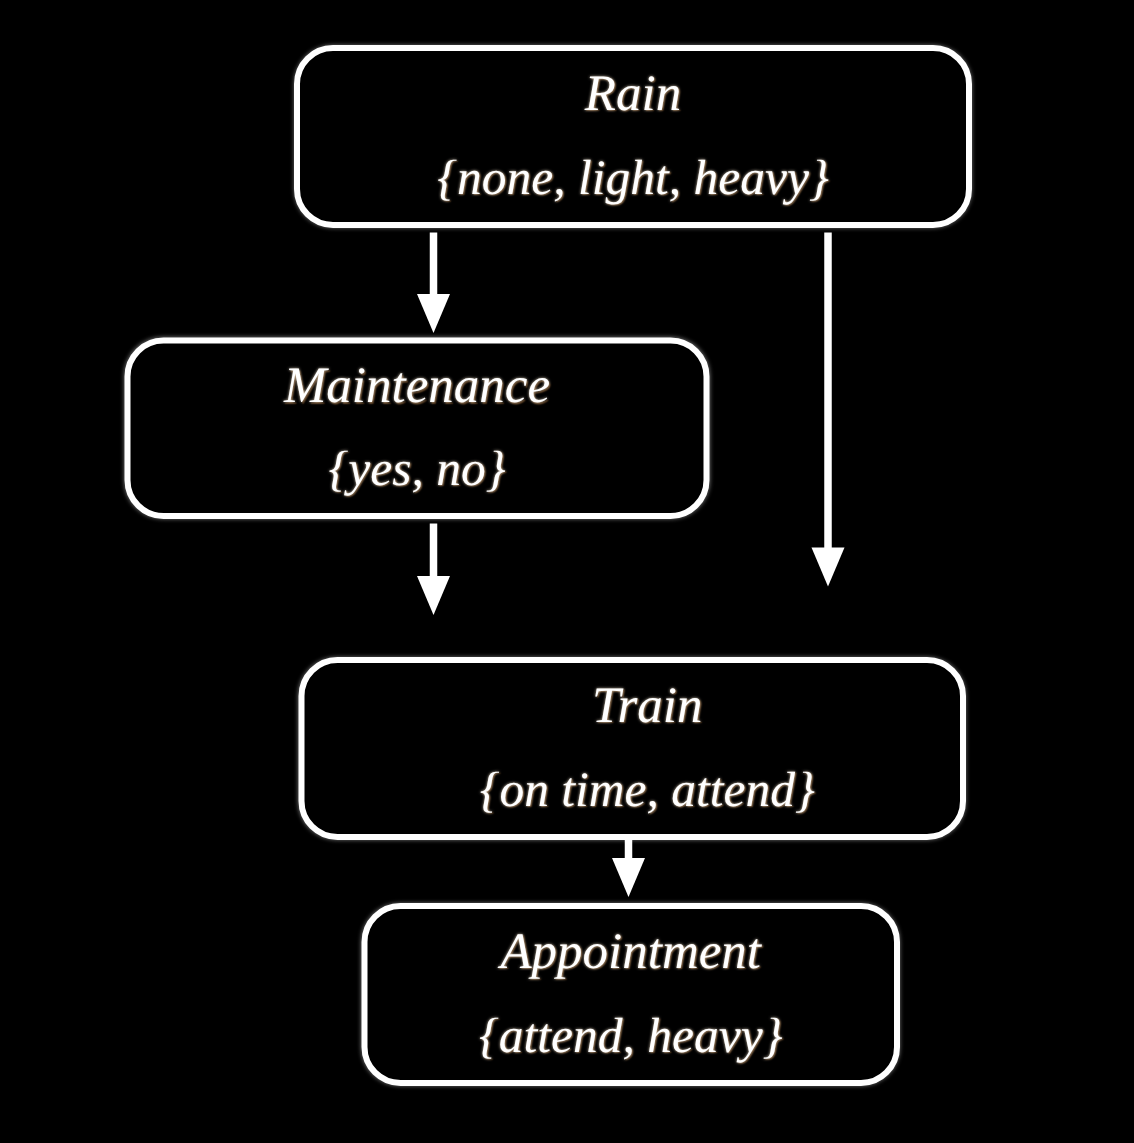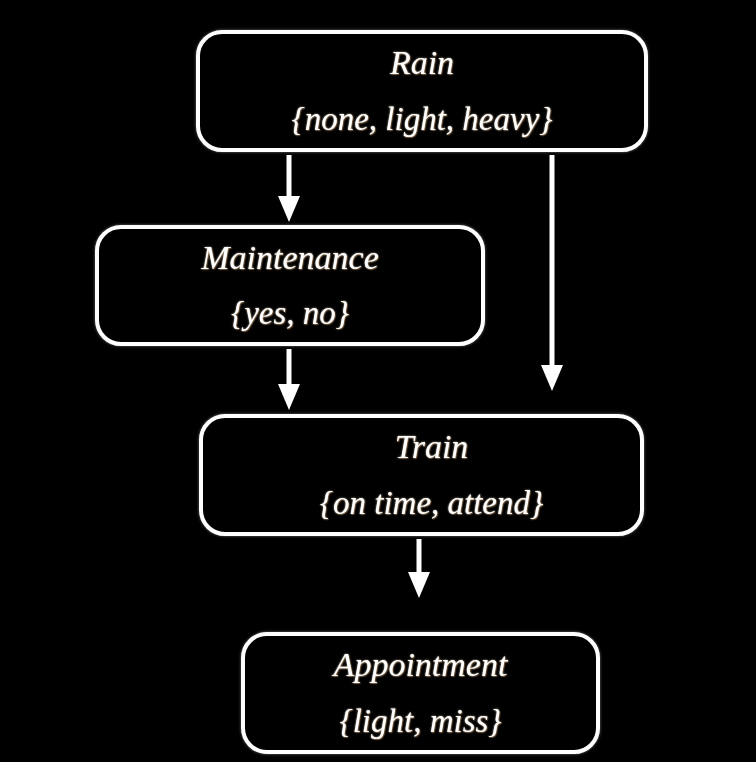--- a/index.html
+++ b/index.html
@@ -42,23 +42,23 @@
   .node-label {
     font-size: 34px;
   }
   .node-states {
     font-size: 33px;
     margin-top: 18px;
   }
 
   
   #node-rain        { left: 196px; top: 30px;  width: 452px; height: 122px; }
-  #node-maintenance { left: 95px;  top: 225px; width: 390px; height: 121px; }
-  #node-train       { left: 199px; top: 414px; width: 445px; height: 122px; padding-left: 20px; }
-  #node-appointment { left: 241px; top: 632px; width: 359px; height: 122px; }
+  #node-maintenance { left: 83px;  top: 225px; width: 390px; height: 121px; }
+  #node-train       { left: 199px; top: 438px; width: 445px; height: 122px; padding-left: 20px; }
+  #node-appointment { left: 241px; top: 602px; width: 359px; height: 122px; }
 
   .edge {
     position: absolute;
     overflow: visible;
   }
   .edge svg { display: block; overflow: visible; }
   .edge-line {
     stroke: #ffffff;
     stroke-width: 5;
     fill: none;
@@ -108,16 +108,16 @@
     <div class="node-states">{yes, no}</div>
   </div>
 
   <div class="node" id="node-train">
     <div class="node-label">Train</div>
     <div class="node-states">{on time, attend}</div>
   </div>
 
   <div class="node" id="node-appointment">
     <div class="node-label">Appointment</div>
-    <div class="node-states">{light, miss}</div>
+    <div class="node-states">{attend, heavy}</div>
   </div>
 
 </div>
 
 </body></html>

